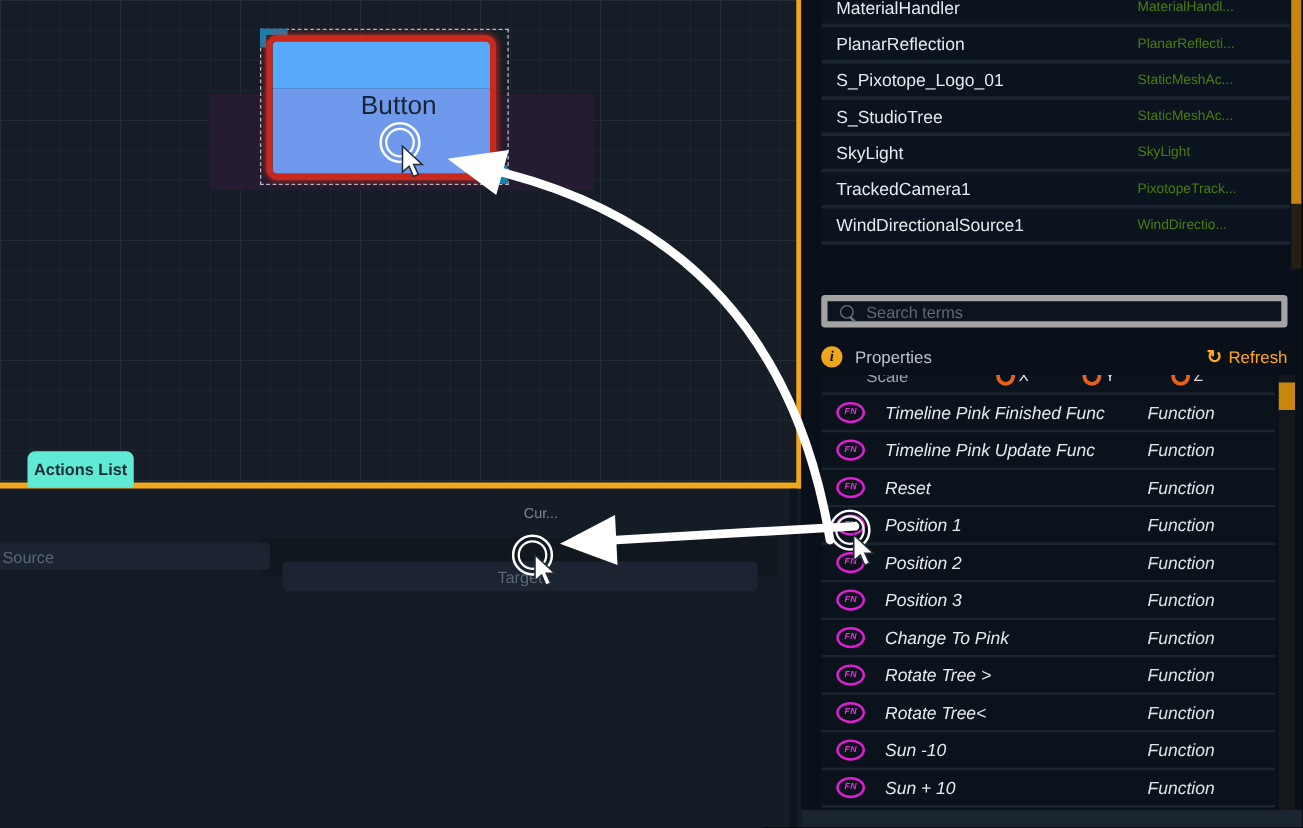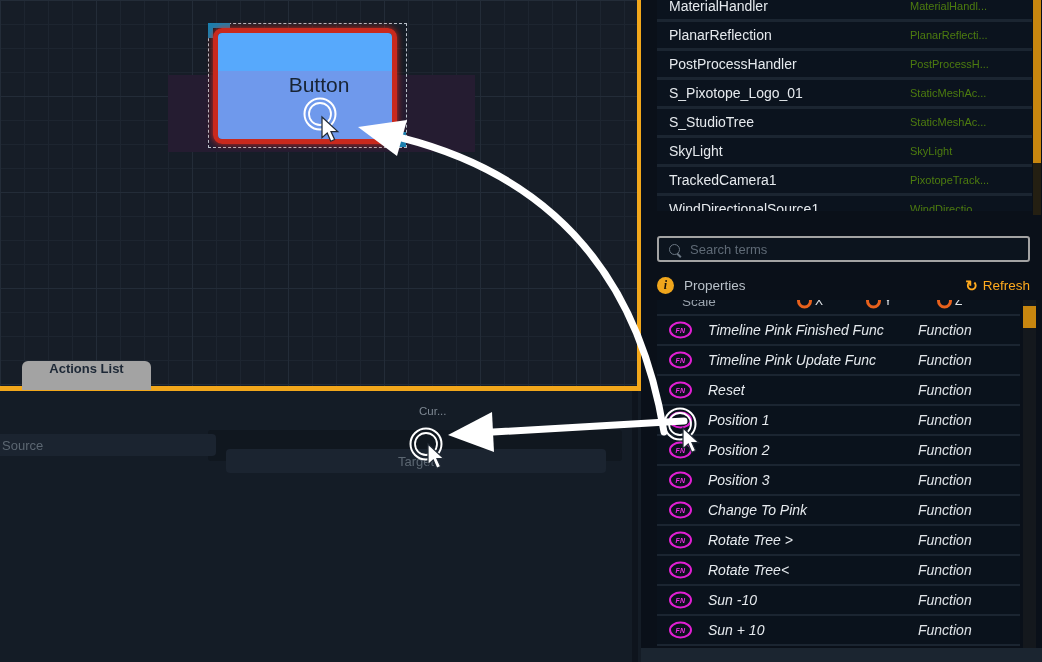--- a/index.html
+++ b/index.html
@@ -30,23 +30,23 @@
   }
   .btn-top{height:38px;background:#57a9fc;}
   .btn-bottom{position:absolute;left:0;top:38px;right:0;bottom:0;background:#6f99ec;}
   .btn-label{
     position:absolute;left:0;right:0;top:50%;transform:translateY(-54%);
     text-align:center;font-size:21px;color:#182434;margin-left:28px;
   }
   .canvas-border-bottom{position:absolute;left:0;top:386px;width:641px;height:5px;background:#f2a71b;}
   .canvas-border-right{position:absolute;left:637px;top:0;width:4px;height:391px;background:#f2a71b;}
   .actions-tab{
-    position:absolute;left:22px;top:361px;width:129px;height:29px;
-    background:#a3a3a3;border-radius:6px 6px 0 0;z-index:5;
-    display:flex;align-items:flex-start;justify-content:center;
+    position:absolute;left:22px;top:361px;width:85px;height:29px;
+    background:#5eead4;border-radius:6px 6px 0 0;z-index:5;
+    display:flex;align-items:center;justify-content:center;
     font-size:13px;font-weight:bold;color:#1d2836;
   }
   
   .bottom-panel{position:absolute;left:0;top:391px;width:641px;height:271px;background:#141c26;}
   .bp-scroll{position:absolute;left:632px;top:391px;width:6px;height:271px;background:#0e141d;}
   .cur-label{position:absolute;left:408px;top:405px;font-size:11.5px;color:#7e8893;margin-left:11px;}
   .target-wrap{position:absolute;left:208px;top:430px;width:414px;height:31px;background:#10171f;border-radius:3px;}
   .bp-input{
     position:absolute;height:22px;background:#1b2430;border:none;border-radius:4px;
     font-family:"Liberation Sans",sans-serif;font-size:13px;color:#8b95a0;outline:none;
@@ -58,39 +58,39 @@
   .right-panel{position:absolute;left:641px;top:0;width:401px;height:662px;background:#0a1019;}
   .obj-list{position:absolute;left:657px;top:0;width:375px;height:211px;overflow:hidden;}
   .obj-row{position:relative;height:26px;border-bottom:3px solid #1b2531;background:#0b131e;}
   .obj-row:first-child{margin-top:-7px;}
   .obj-name{position:absolute;left:12px;top:50%;transform:translateY(-50%);font-size:14px;color:#e6eaee;white-space:nowrap;}
   .obj-type{position:absolute;left:253px;top:50%;transform:translateY(-50%);font-size:11px;color:#4d7c0f;white-space:nowrap;}
   .obj-scroll-track{position:absolute;left:1033px;top:0;width:8px;height:215px;background:#241f12;}
   .obj-scroll-thumb{position:absolute;left:1033px;top:0;width:8px;height:163px;background:#c8860f;}
   .search-box{
     position:absolute;left:657px;top:236px;width:373px;height:26px;
-    background:#0c141e;border:2px solid #a3a3a3;border-radius:3px;
+    background:#0c141e;border:5px solid #a3a3a3;border-radius:3px;
     display:flex;align-items:center;padding-left:10px;box-sizing:border-box;
   }
   .mag-icon{position:relative;width:9px;height:9px;border:1.6px solid #6a7682;border-radius:50%;margin-right:8px;flex:none;}
   .mag-icon::after{content:"";position:absolute;left:8px;top:8px;width:5px;height:1.8px;background:#6a7682;transform:rotate(45deg);transform-origin:0 0;}
   .search-input{flex:1;background:transparent;border:none;outline:none;font-family:"Liberation Sans",sans-serif;font-size:13px;color:#aab3bd;}
   .search-input::placeholder{color:#5f6a76;opacity:1;}
   .props-header{position:absolute;left:657px;top:272px;width:373px;height:26px;display:flex;align-items:center;}
   .info-icon{width:17px;height:17px;border-radius:50%;background:#f0a61c;color:#14100a;
     font-family:"Liberation Serif",serif;font-style:italic;font-weight:bold;font-size:12px;
     display:flex;align-items:center;justify-content:center;flex:none;}
   .props-title{margin-left:10px;font-size:13.5px;color:#b9c1c9;}
   .refresh-btn{margin-left:auto;display:flex;align-items:center;gap:5px;color:#ffaa1e;cursor:pointer;}
   .refresh-glyph{font-size:15px;font-weight:bold;line-height:1;}
   .refresh-label{font-size:13.5px;font-weight:normal;}
   .props-list{position:absolute;left:657px;top:300px;width:363px;height:348px;overflow:hidden;}
   .partial-row{height:14px;overflow:hidden;border-bottom:2px solid #1b2531;position:relative;background:#0a121c;}
   .partial-inner{position:relative;height:26px;margin-top:-12px;}
-  .partial-label{position:absolute;left:25px;top:50%;transform:translateY(-50%);font-size:13.5px;color:#9aa3ad;}
+  .partial-label{position:absolute;left:36px;top:50%;transform:translateY(-50%);font-size:13.5px;color:#9aa3ad;}
   .axis-ring{position:absolute;top:50%;transform:translateY(-50%);width:9px;height:9px;border:3px solid #e8611c;border-radius:50%;}
   .axis-letter{position:absolute;top:50%;transform:translateY(-50%);font-size:12px;color:#dfe3e7;}
   .prop-row{position:relative;height:28px;border-bottom:2px solid #1b2531;background:#0a121c;font-style:italic;}
   .fn-badge{
     position:absolute;left:12px;top:50%;transform:translateY(-50%);
     width:19px;height:13px;border:2px solid #e01fd3;border-radius:50%;
     display:flex;align-items:center;justify-content:center;
     font-size:7px;font-weight:bold;color:#f02be2;letter-spacing:.3px;
   }
   .prop-label{position:absolute;left:51px;top:50%;transform:translateY(-50%);font-size:14px;color:#e6eaee;white-space:nowrap;}
@@ -133,24 +133,20 @@
   <div class="right-panel"></div>
 
   <div class="obj-list">
     <div class="obj-row">
       <span class="obj-name">MaterialHandler</span>
       <span class="obj-type">MaterialHandl...</span>
     </div>
     <div class="obj-row">
       <span class="obj-name">PlanarReflection</span>
       <span class="obj-type">PlanarReflecti...</span>
-    </div>
-    <div class="obj-row">
-      <span class="obj-name">PostProcessHandler</span>
-      <span class="obj-type">PostProcessH...</span>
     </div>
     <div class="obj-row">
       <span class="obj-name">S_Pixotope_Logo_01</span>
       <span class="obj-type">StaticMeshAc...</span>
     </div>
     <div class="obj-row">
       <span class="obj-name">S_StudioTree</span>
       <span class="obj-type">StaticMeshAc...</span>
     </div>
     <div class="obj-row">

